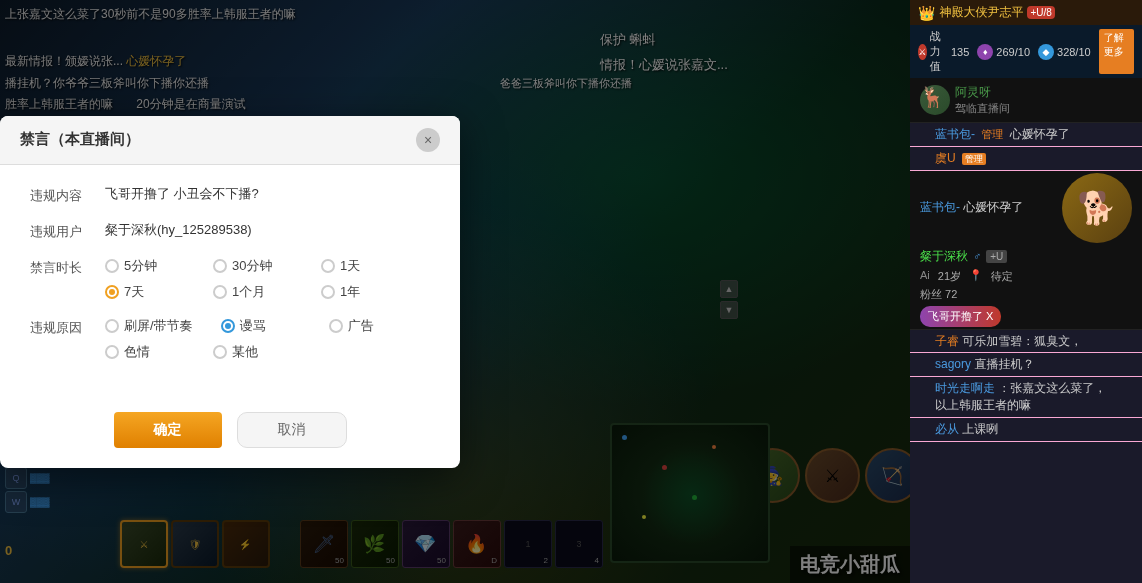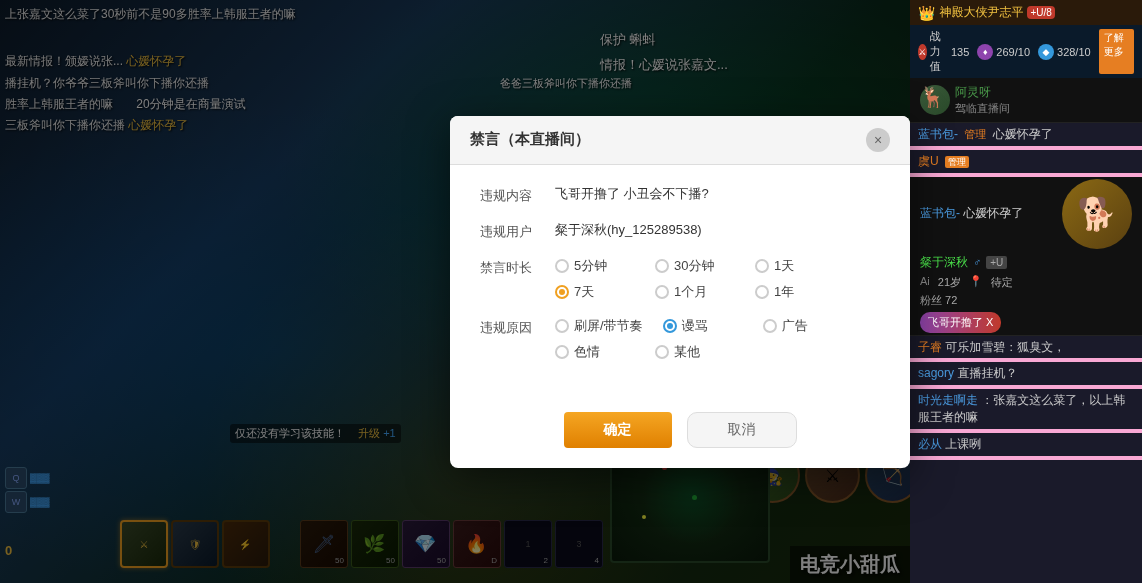--- a/index.html
+++ b/index.html
@@ -185,22 +185,22 @@
       font-size: 12px;
     }
 
     .live-room-desc {
       color: #888;
       font-size: 11px;
     }
 
     
     .chat-message {
-      padding: 3px 8px;
-      border-bottom: 4px solid #f9a8d4;
+      padding: 3px 25px;
+      border-bottom: 1px solid #f9a8d4;
       font-size: 12px;
       line-height: 1.4;
     }
 
     .chat-username {
       color: #4a9adf;
       cursor: pointer;
     }
     .chat-username.blue-pkg { color: #4a9adf; }
 
@@ -233,21 +233,21 @@
     
     .modal-overlay {
       position: absolute;
       top: 0; left: 0;
       width: 910px;
       height: 583px;
       background: rgba(0,0,0,0.5);
       z-index: 100;
       display: flex;
       align-items: center;
-      justify-content: flex-end;
+      justify-content: flex-start;
     }
 
     
     .modal-dialog {
       background: #fff;
       border-radius: 8px;
       width: 460px;
       padding: 0;
       box-shadow: 0 10px 40px rgba(0,0,0,0.5);
       overflow: hidden;
@@ -303,21 +303,21 @@
     .form-value {
       color: #333;
       font-size: 13px;
       flex: 1;
     }
 
     
     .radio-group {
       display: flex;
       flex-wrap: wrap;
-      gap: 8px 20px;
+      gap: 8px 28px;
       flex: 1;
     }
 
     .radio-item {
       display: flex;
       align-items: center;
       gap: 5px;
       cursor: pointer;
       font-size: 13px;
       color: #444;

